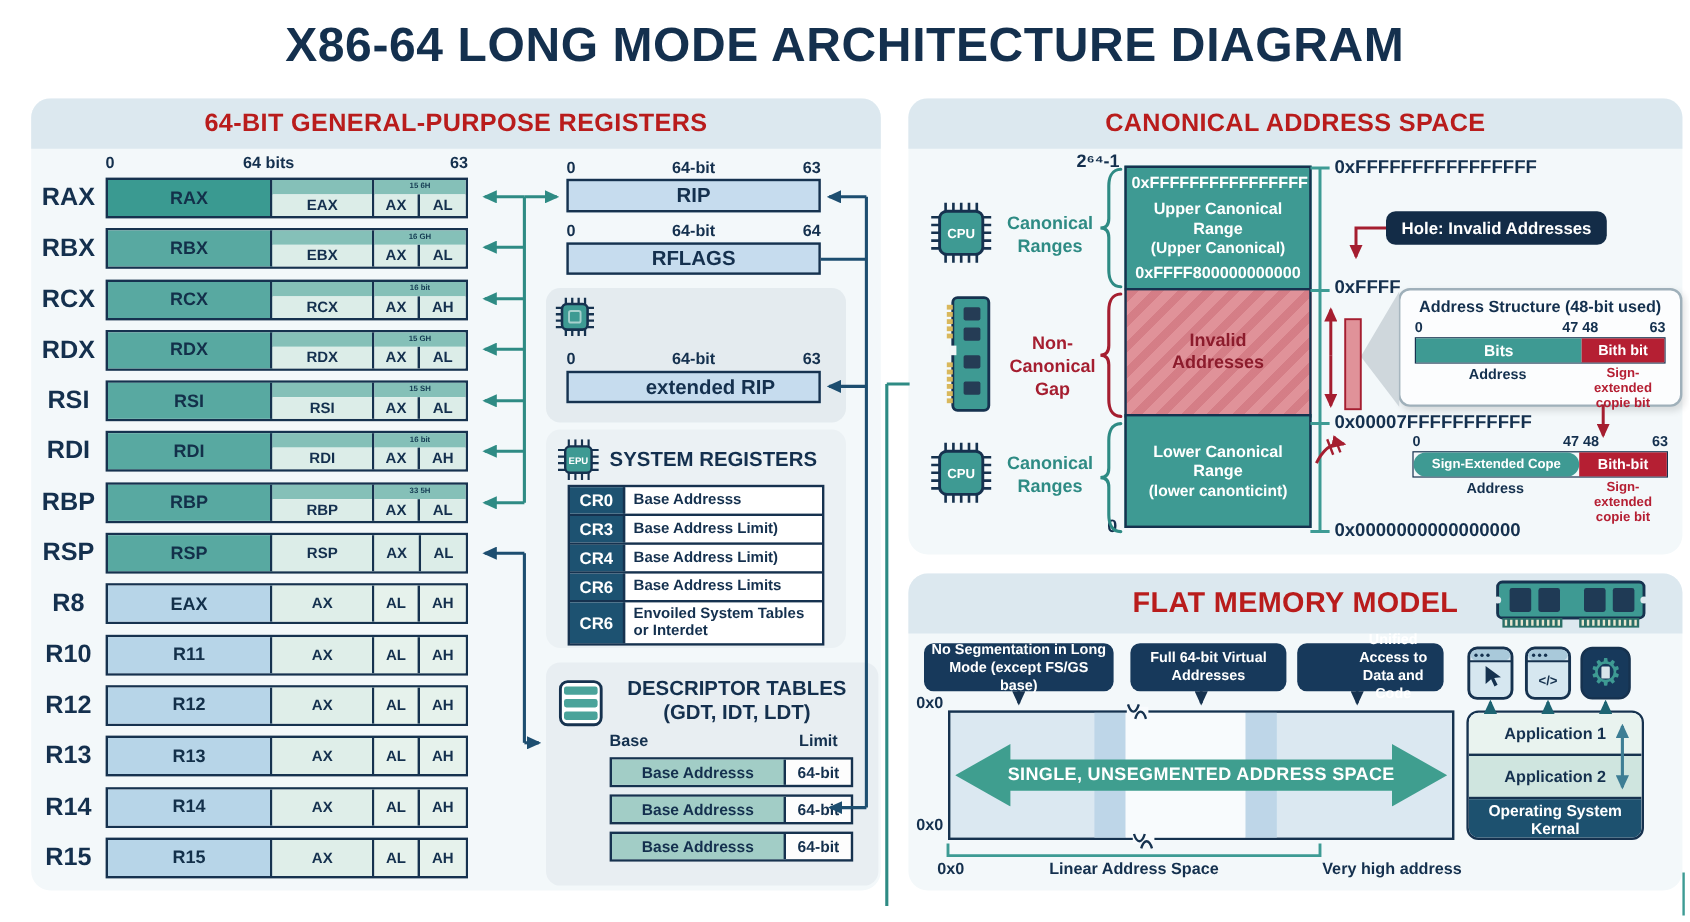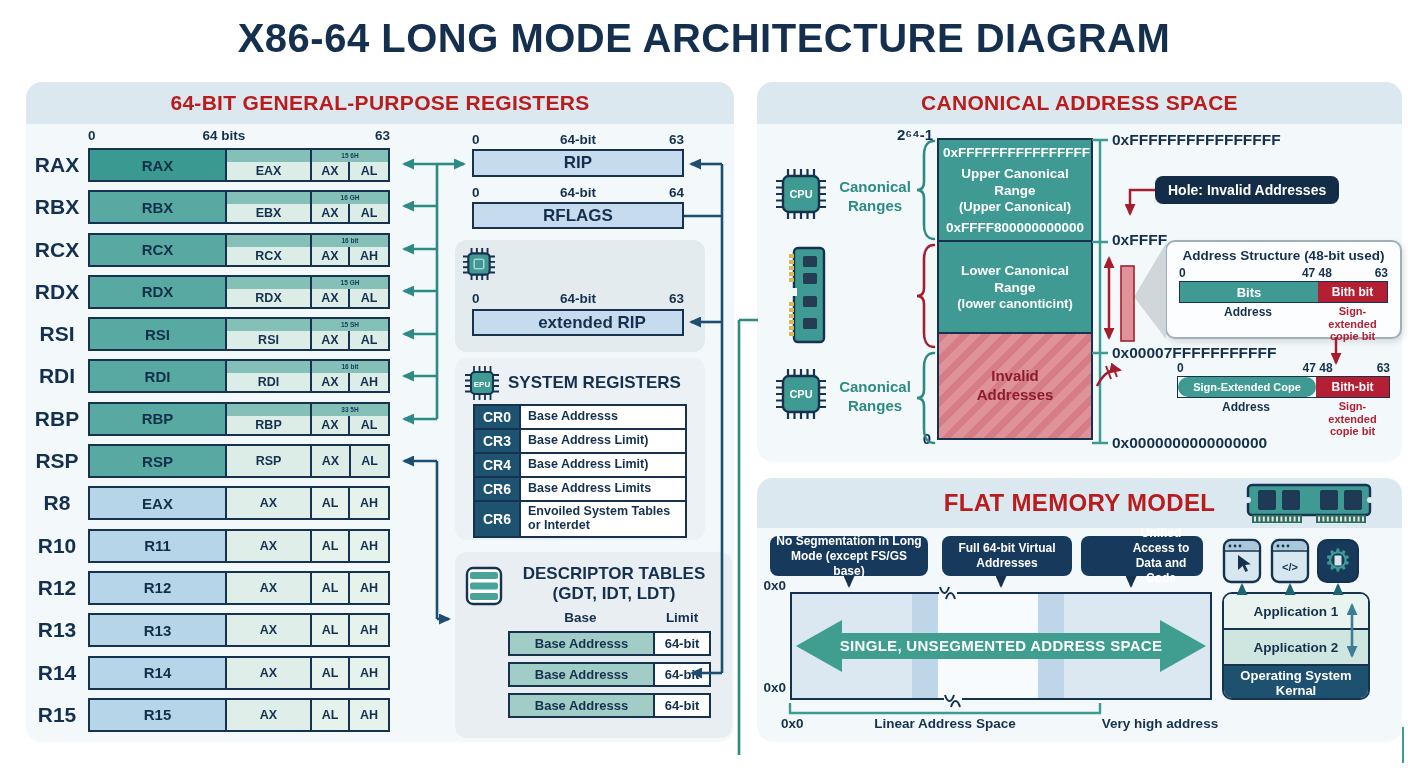--- a/index.html
+++ b/index.html
@@ -63,21 +63,21 @@
   .sys-table { position:absolute; left:18px; top:46px; width:214px; border:2.4px solid #16324f; background:#fff; }
   .sys-row { display:flex; height:24px; border-bottom:2px solid #16324f; }
   .sys-row.tall { height:34px; }
   .sys-row:last-child { border-bottom:none; }
   .sys-name { width:46px; background:#1d5271; color:#fff; font-weight:800; font-size:14px; display:flex; align-items:center; justify-content:center; border-right:2px solid #16324f; }
   .sys-desc { flex:1; display:flex; align-items:center; padding-left:7px; font-size:12.5px; font-weight:800; color:#14304e; white-space:pre-line; line-height:1.1; }
   .desc-panel { left:429px; top:470px; width:277px; height:186px; background:#e8eef2; }
   .desc-icon-pos { position:absolute; left:10px; top:14px; }
   .desc-title { position:absolute; left:48px; top:12px; width:222px; text-align:center; font-size:17px; font-weight:800; line-height:1.2; color:#14304e; }
   .desc-cols { position:absolute; left:53px; top:58px; width:203px; display:flex; font-size:13.5px; font-weight:800; }
-  .desc-cols .dc1 { width:145px; text-align:center; }
+  .desc-cols .dc1 { width:145px; }
   .desc-cols .dc2 { flex:1; text-align:center; }
   #desc-rows { position:absolute; left:53px; top:79px; }
   .desc-row { display:flex; width:203px; height:25px; border:2.4px solid #16324f; margin-bottom:6px; background:#fdfdfd; }
   .desc-base { width:145px; background:#a2cdc6; border-right:2.4px solid #16324f; display:flex; align-items:center; justify-content:center; font-size:13px; font-weight:800; color:#14304e; }
   .desc-limit { flex:1; display:flex; align-items:center; justify-content:center; font-size:13px; font-weight:800; color:#14304e; }
   
   .canon { left:757px; top:82px; width:645px; height:380px; }
   .pos { position:absolute; }
   .glabel { position:absolute; text-align:center; font-size:15px; font-weight:800; color:#2e8b84; line-height:1.25; }
   .glabel.red { color:#a51e30; }
@@ -461,20 +461,21 @@
           <rect x="2" y="86" width="5" height="4"></rect>
         </g>
       <rect x="4" y="42" width="6" height="8" fill="#f2f7f9"></rect>
       <g fill="#253c55">
           <rect x="16" y="10" width="14" height="11" rx="1.5"></rect>
           <rect x="16" y="27" width="14" height="11" rx="1.5"></rect>
           <rect x="16" y="50" width="14" height="11" rx="1.5"></rect>
           <rect x="16" y="72" width="14" height="11" rx="1.5"></rect>
         </g>
     </svg>
+    <div class="glabel red" style="left:72px;top:196px;width:96px">Non-Canonical Gap</div>
 
     <svg class="pos" style="left:18px;top:286px" width="52" height="52" viewBox="0 0 52 52">
       <g stroke="#16324f" stroke-width="2.2">
           <path d="M13,1 V8 M19.5,1 V8 M26,1 V8 M32.5,1 V8 M39,1 V8 M13,44 V51 M19.5,44 V51 M26,44 V51 M32.5,44 V51 M39,44 V51 M1,13 H8 M1,19.5 H8 M1,26 H8 M1,32.5 H8 M1,39 H8 M44,13 H51 M44,19.5 H51 M44,26 H51 M44,32.5 H51 M44,39 H51"></path>
         </g>
       <rect x="8" y="8" width="36" height="36" rx="6" fill="#3e9a93" stroke="#16324f" stroke-width="2.4"></rect>
       <text x="26" y="30" text-anchor="middle" font-size="11" font-weight="bold" fill="#fff">CPU</text>
     </svg>
     <div class="glabel" style="left:74px;top:296px;width:88px">Canonical Ranges</div>
 
@@ -483,27 +484,27 @@
 
     <div class="canon-col">
       <div class="region upper">
         <div class="hex">0xFFFFFFFFFFFFFFFF</div>
         <div>
           <div class="rtitle">Upper Canonical Range</div>
           <div class="rsub">(Upper Canonical)</div>
         </div>
         <div class="hex">0xFFFF800000000000</div>
       </div>
+      <div class="region invalid">
+        <div>Invalid</div>
+        <div>Addresses</div>
+      </div>
       <div class="region lower">
         <div class="rtitle">Lower Canonical Range</div>
         <div class="rsub">(lower canonticint)</div>
-      </div>
-      <div class="region invalid">
-        <div>Invalid</div>
-        <div>Addresses</div>
       </div>
     </div>
 
     <div class="tick t1">0xFFFFFFFFFFFFFFFF</div>
     <div class="tick t2">0xFFFF</div>
     <div class="tick t3">0x00007FFFFFFFFFFF</div>
     <div class="tick t4">0x0000000000000000</div>
 
     <div class="hole">Hole: Invalid Addresses</div>
 

